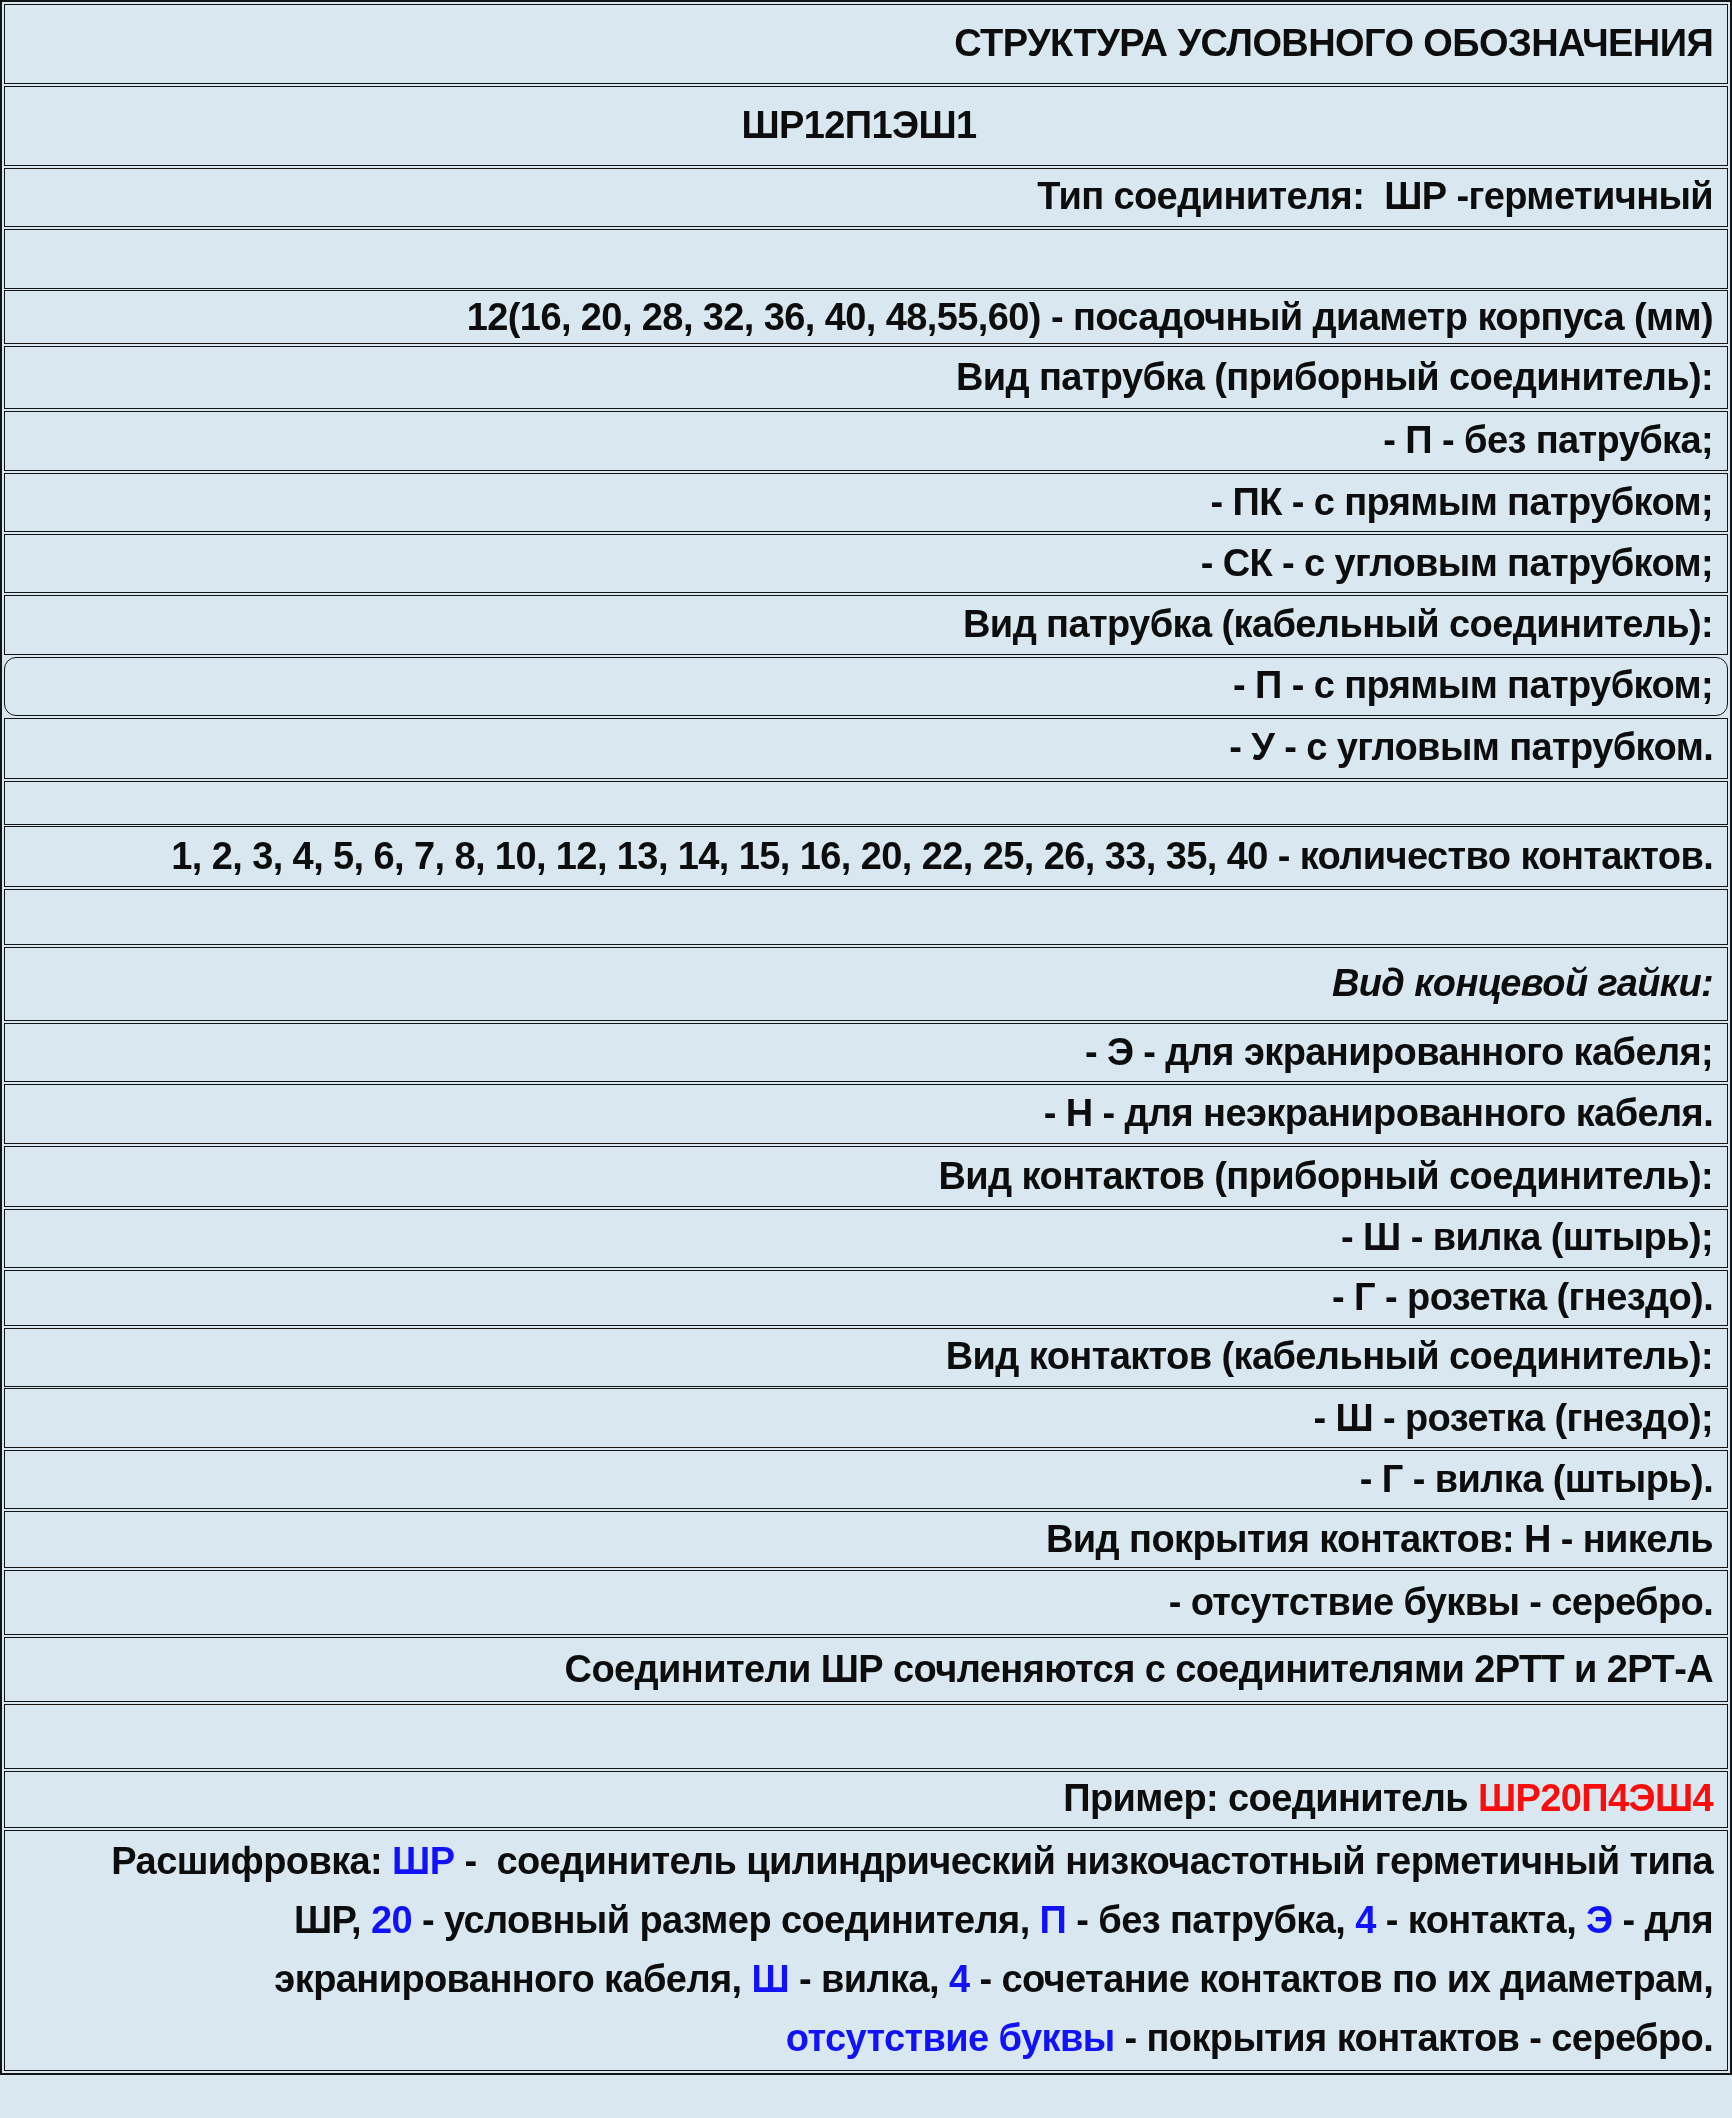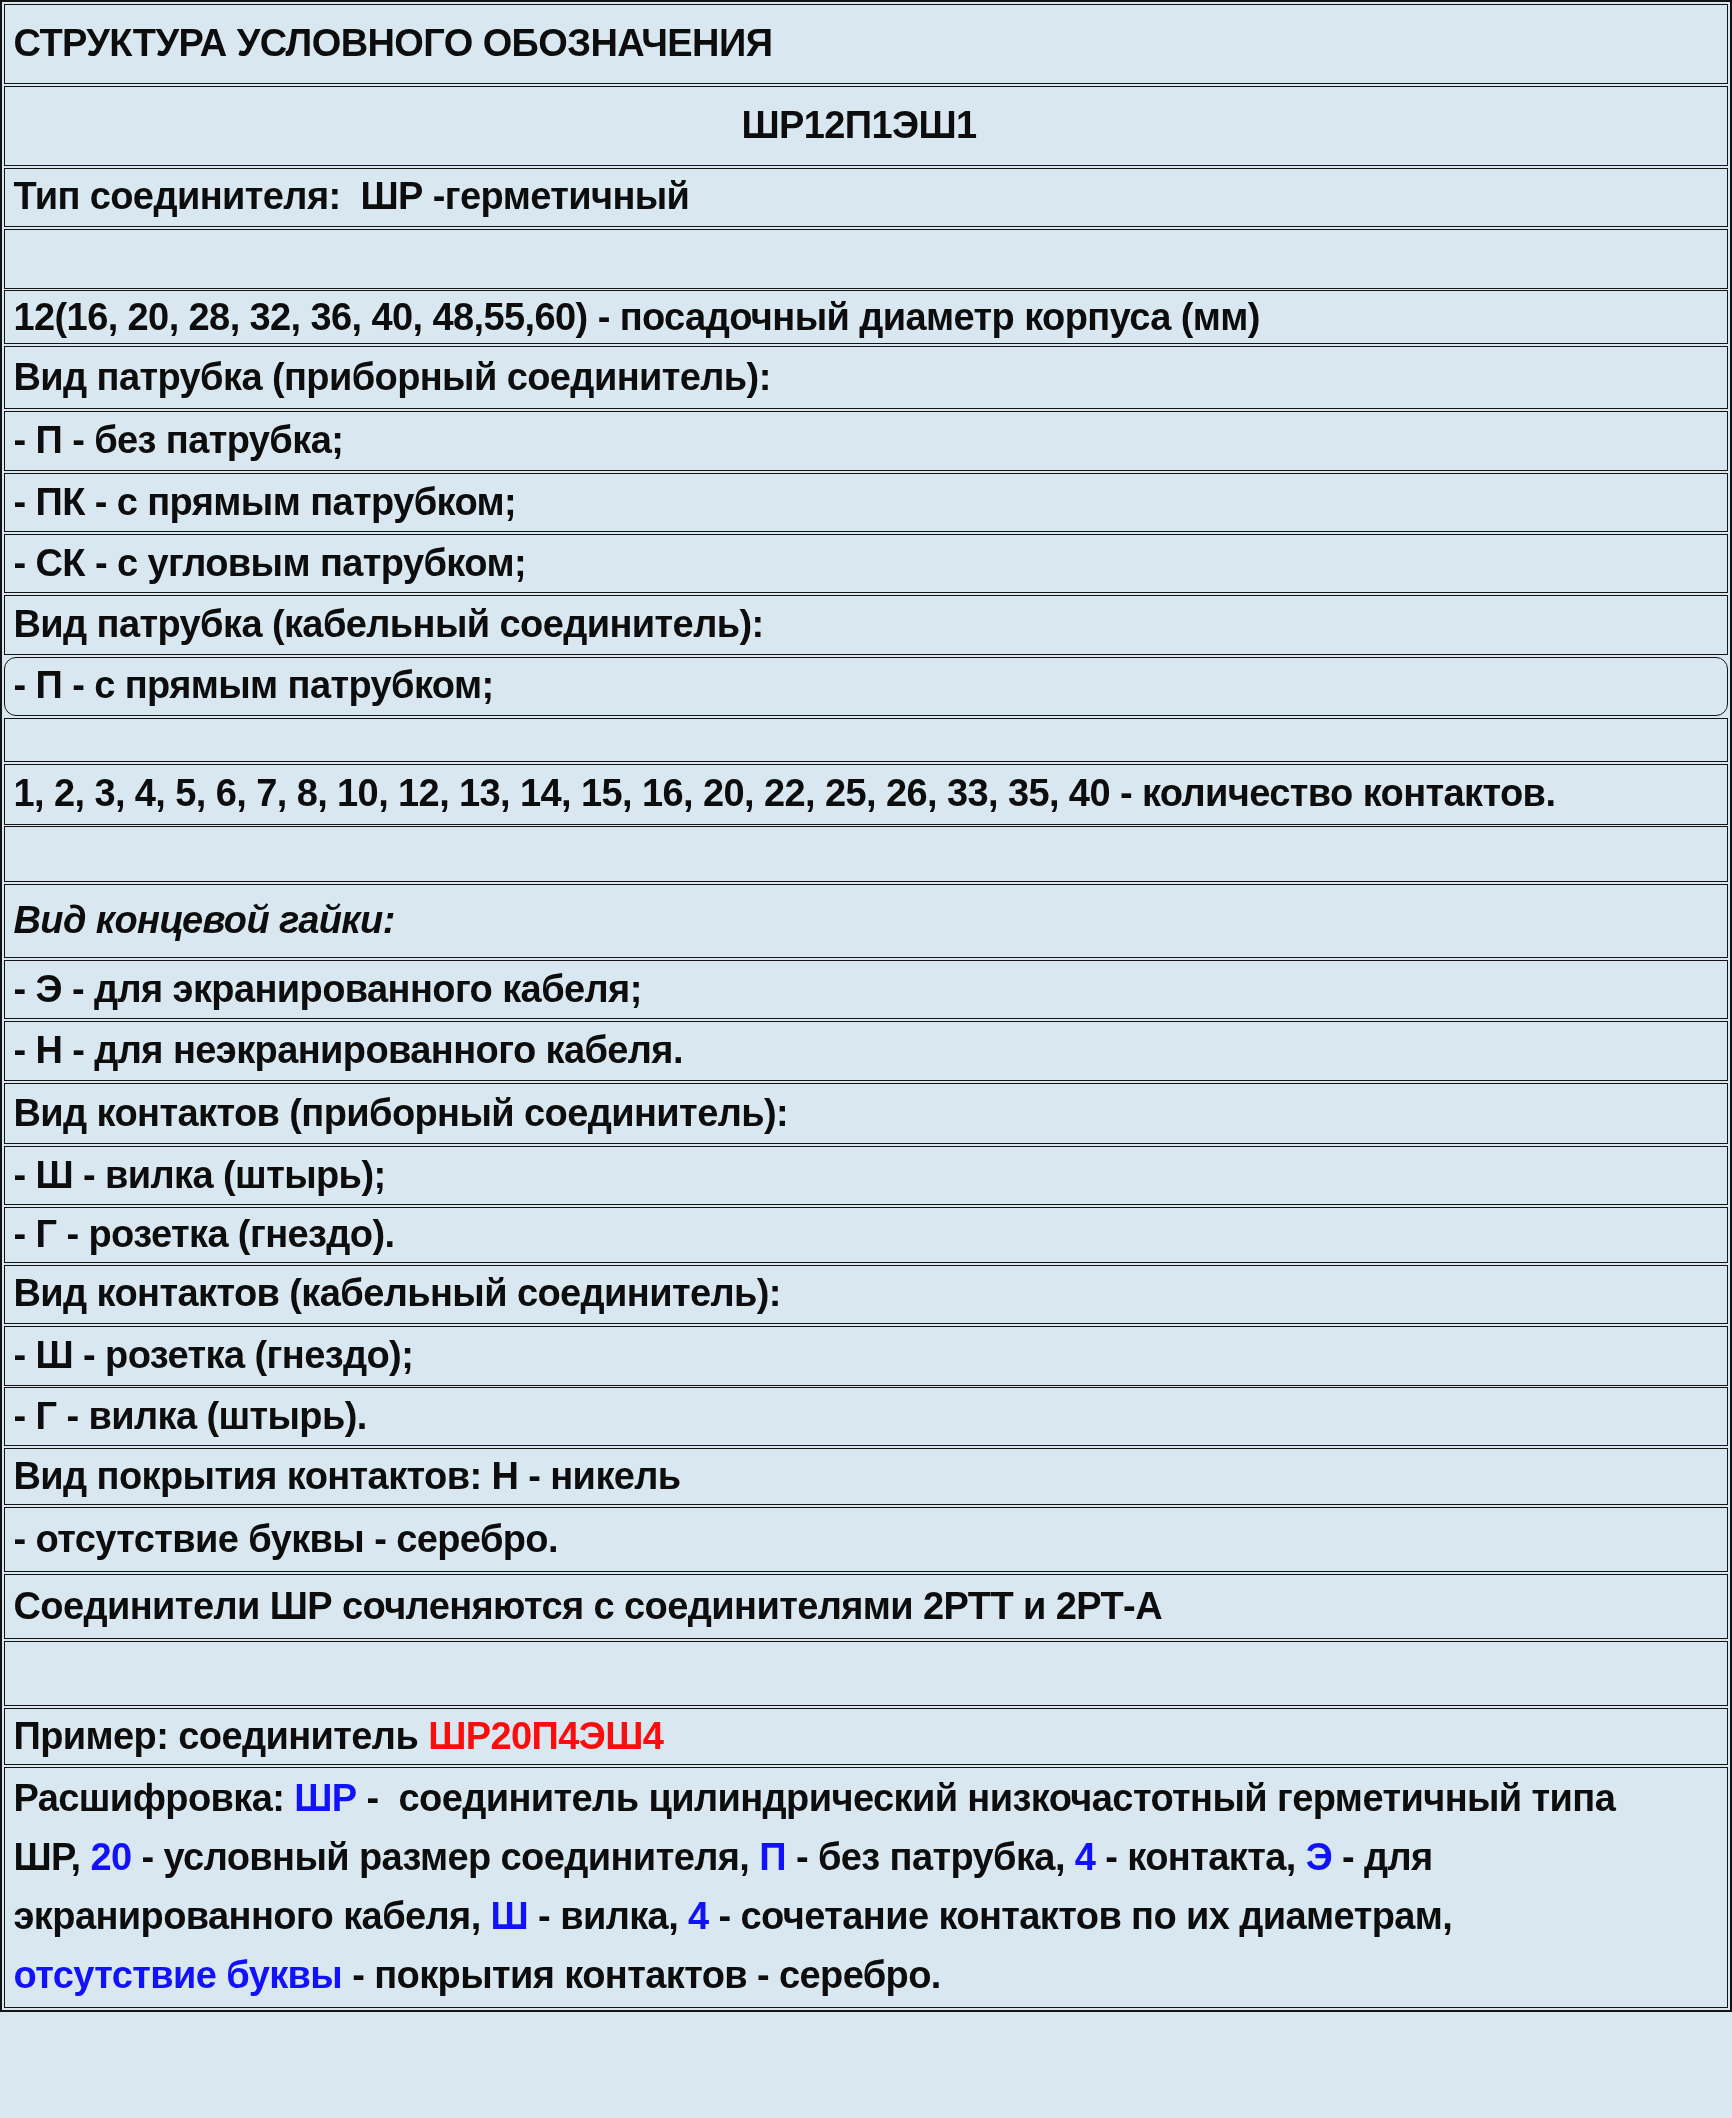--- a/index.html
+++ b/index.html
@@ -24,20 +24,21 @@
     box-sizing:border-box;
     border:1.9px solid var(--line);
     margin-bottom:1.9px;
     display:flex;
     flex-direction:column;
     justify-content:center;
     padding-left:8.6px;
     padding-right:14px;
     overflow:hidden;
     background:var(--bg);
+    text-align:right;
   }
   .row:last-child{margin-bottom:0;}
   .row.center{align-items:center;padding-left:0;}
   .line{
     white-space:pre;
     font-size:38px;
     letter-spacing:-0.6px;
     line-height:1.1;
   }
   .row.multiline{justify-content:center;}
@@ -72,20 +73,23 @@
       <div class="line"><span class="">- ПК - с прямым патрубком;</span></div>
     </div>
     <div class="row" style="height: 59px;">
       <div class="line"><span class="">- СК - с угловым патрубком;</span></div>
     </div>
     <div class="row" style="height: 60px;">
       <div class="line"><span class="">Вид патрубка (кабельный соединитель):</span></div>
     </div>
     <div class="row" style="height: 59px; border-radius: 12px;">
       <div class="line"><span class="">- П - с прямым патрубком;</span></div>
+    </div>
+    <div class="row" style="height: 61px;">
+      <div class="line"><span class="">- У - с угловым патрубком.</span></div>
     </div>
     <div class="row" style="height: 44px;"></div>
     <div class="row" style="height: 61px;">
       <div class="line"><span class="">1, 2, 3, 4, 5, 6, 7, 8, 10, 12, 13, 14, 15, 16, 20, 22, 25, 26, 33, 35, 40 - количество контактов.</span></div>
     </div>
     <div class="row" style="height: 56px;"></div>
     <div class="row" style="height: 74px; font-style: italic;">
       <div class="line"><span class="">Вид концевой гайки:</span></div>
     </div>
     <div class="row" style="height: 59px;">

